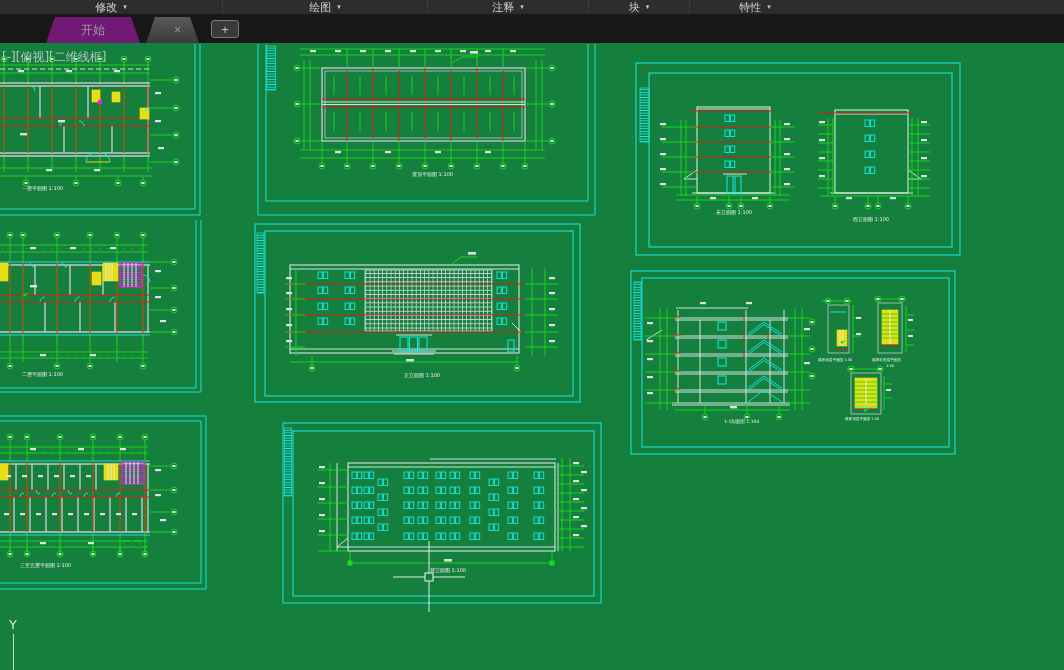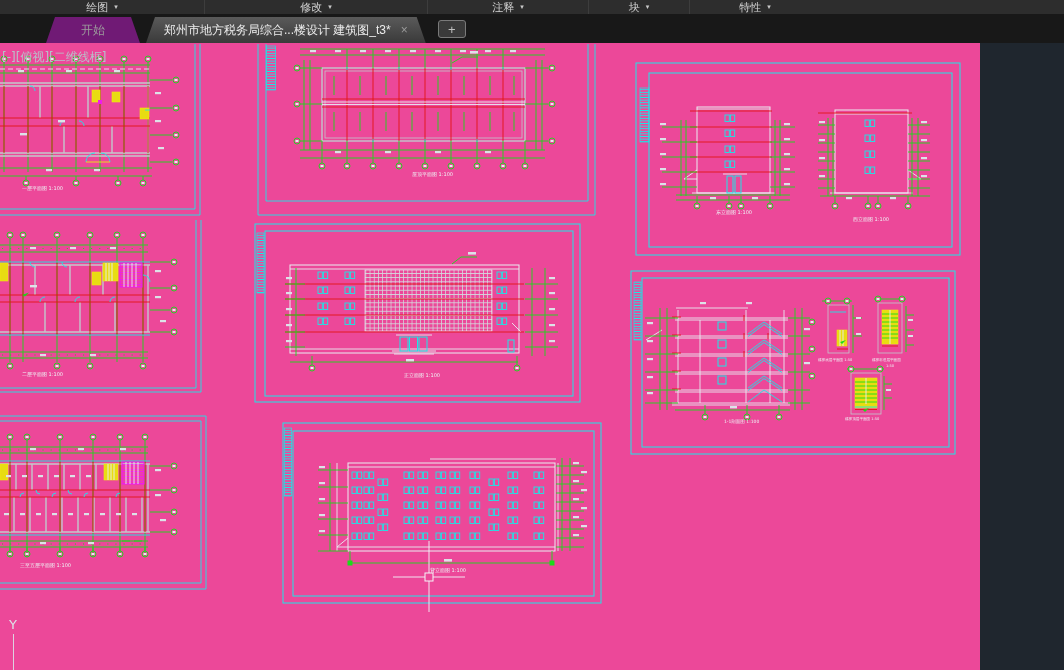--- a/index.html
+++ b/index.html
@@ -15,21 +15,21 @@
             display:flex;align-items:flex-end;}
   .tab{height:26px;display:flex;align-items:center;font-size:12px;padding:0 18px;
        clip-path:polygon(9px 0,calc(100% - 9px) 0,100% 100%,0 100%);cursor:pointer;white-space:nowrap;}
   .tab.start{margin-left:46px;background:#701a75;color:#9c9c9c;min-width:58px;justify-content:center;}
   .tab.active{margin-left:6px;background:linear-gradient(#5a5a5a,#3a3a3a);color:#ededed;}
   .close{margin-left:10px;color:#9a9a9a;font-size:12px;cursor:pointer;}
   .newtab{margin-left:12px;margin-bottom:5px;width:26px;height:16px;background:#3a3a3a;border:1px solid #7a7a7a;
           border-radius:3px;color:#c0c0c0;display:flex;align-items:center;justify-content:center;
           font-size:13px;line-height:13px;cursor:pointer;}
   
-  .canvas{position:absolute;top:43px;left:0;width:980px;height:627px;background:#ec4899;}
+  .canvas{position:absolute;top:43px;left:0;width:1064px;height:627px;background:#15803d;}
   svg{display:block;}
   svg path{stroke-width:.9;}
   .c{stroke:#17e9e9;fill:none;}
   .g{stroke:#1adb1a;fill:none;}
   .gf{fill:#1adb1a;stroke:none;}
   .r{stroke:#e31515;fill:none;}
   .w{stroke:#e9edf2;fill:none;}
   .xh{stroke:#f4f7fa;fill:none;}
   .gy{stroke:#c3c7cc;fill:none;stroke-width:1.4;}
   .gy2{stroke:#c3c7cc;fill:none;stroke-width:.8;}
@@ -43,48 +43,47 @@
   .lbl3{fill:#eef1f4;font-size:4.5px;font-family:"DejaVu Sans",sans-serif;}
   .vptext{fill:#b9c0c9;font-size:12px;font-family:"DejaVu Sans",sans-serif;}
   .ucsy{fill:#dde2e8;font-size:13px;font-family:"DejaVu Sans",sans-serif;}
 </style>
 </head>
 <body>
 
 <div id="screen">
 
   <div class="ribbon">
+    <div class="rpanel" style="width:223px">
+      <span>修改</span>
+      <span class="caret">▾</span>
+    </div>
     <div class="rpanel" style="width:205px">
       <span>绘图</span>
       <span class="caret">▾</span>
     </div>
-    <div class="rpanel" style="width:223px">
-      <span>修改</span>
-      <span class="caret">▾</span>
-    </div>
     <div class="rpanel" style="width:161px">
       <span>注释</span>
       <span class="caret">▾</span>
     </div>
     <div class="rpanel" style="width:101px">
       <span>块</span>
       <span class="caret">▾</span>
     </div>
     <div class="rpanel" style="width:130px;border-right:none">
       <span>特性</span>
       <span class="caret">▾</span>
     </div>
   </div>
 
   <div class="tabstrip">
     <div class="tab start">
       <span>开始</span>
     </div>
     <div class="tab active">
-      <span>郑州市地方税务局综合...楼设计 建筑图_t3*</span>
       <span class="close">×</span>
     </div>
     <div class="newtab">
       <span>+</span>
     </div>
   </div>
 
   <div class="canvas">
   <svg width="1064" height="627" viewBox="0 43 1064 627" xmlns="http://www.w3.org/2000/svg">
     <defs>

